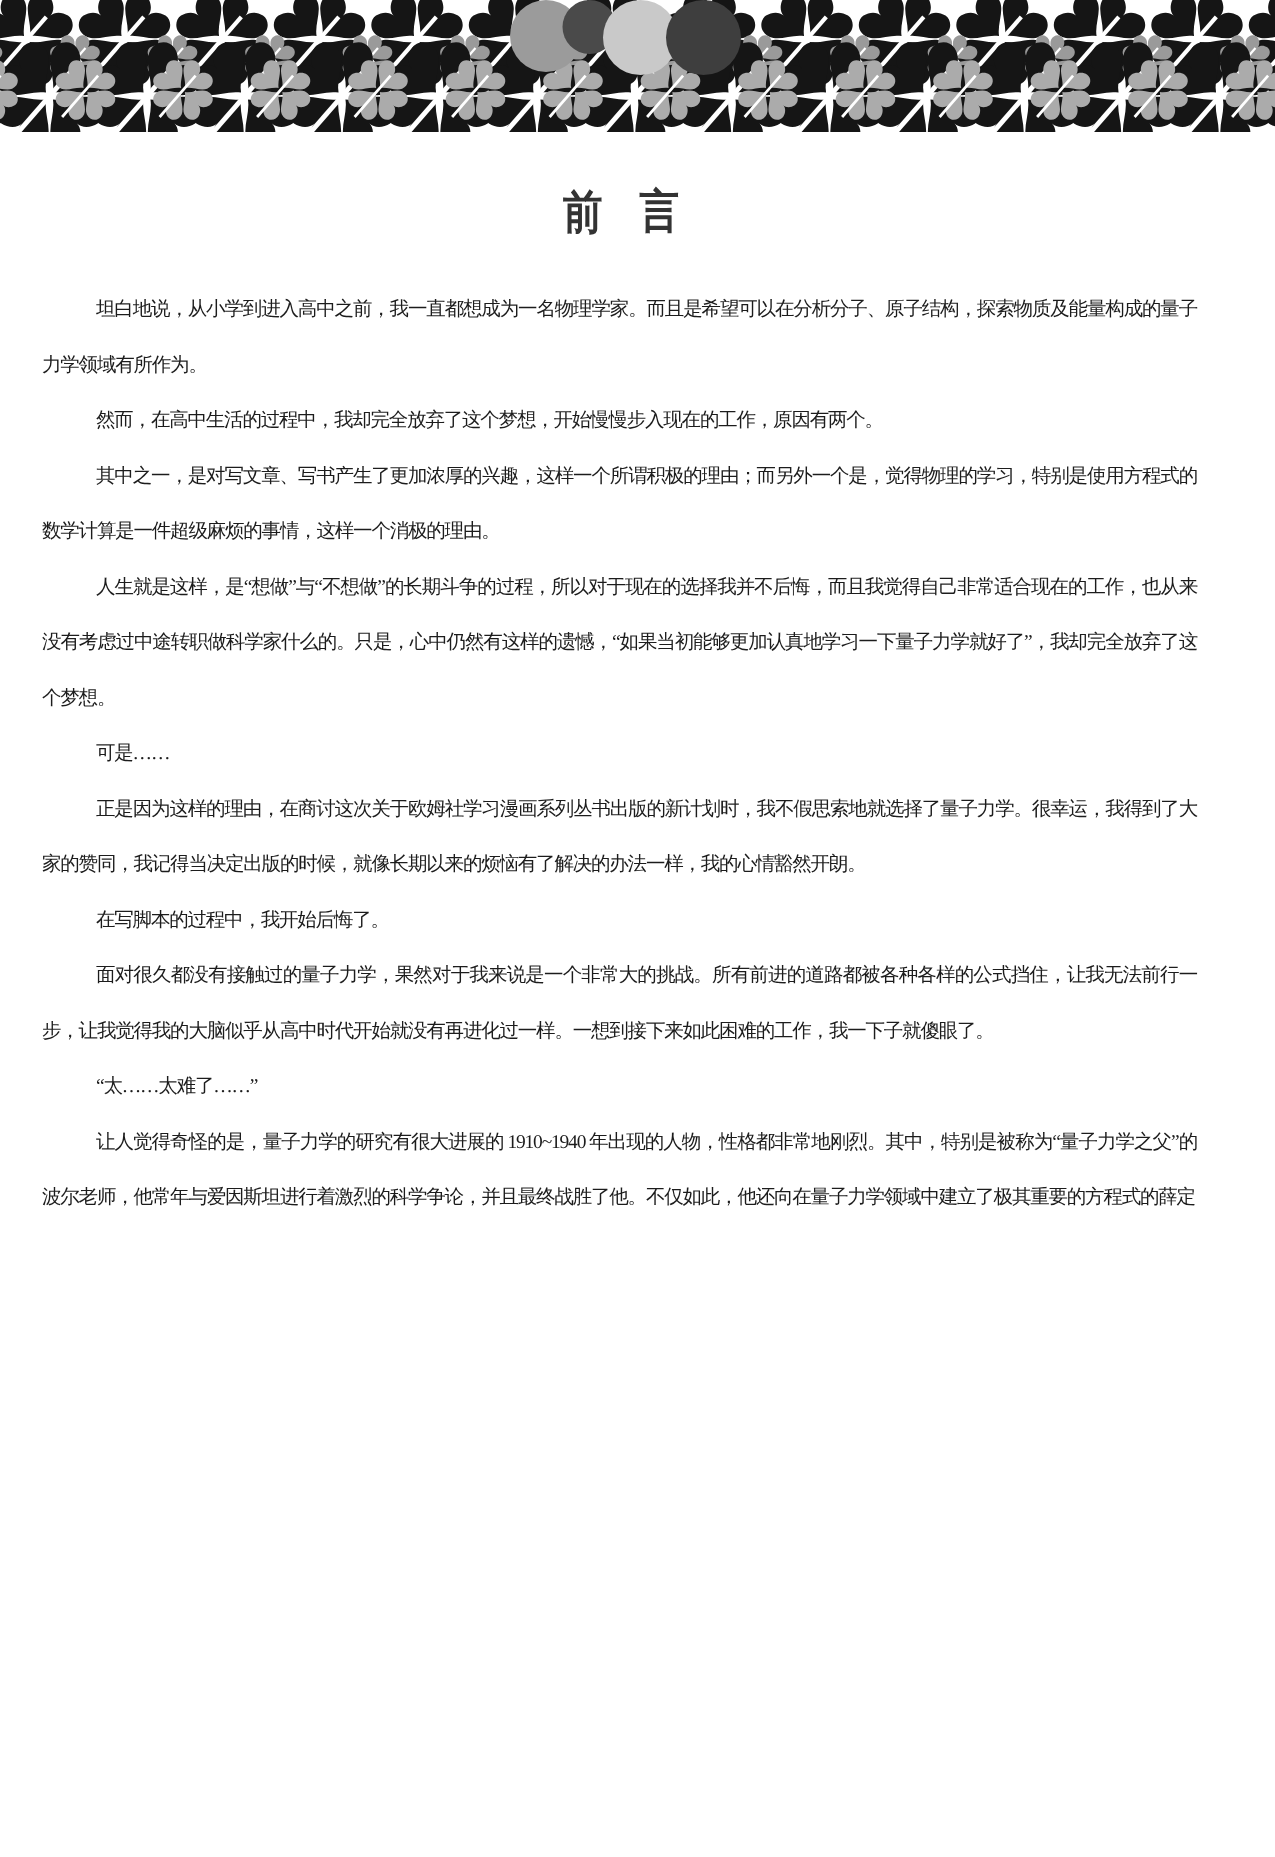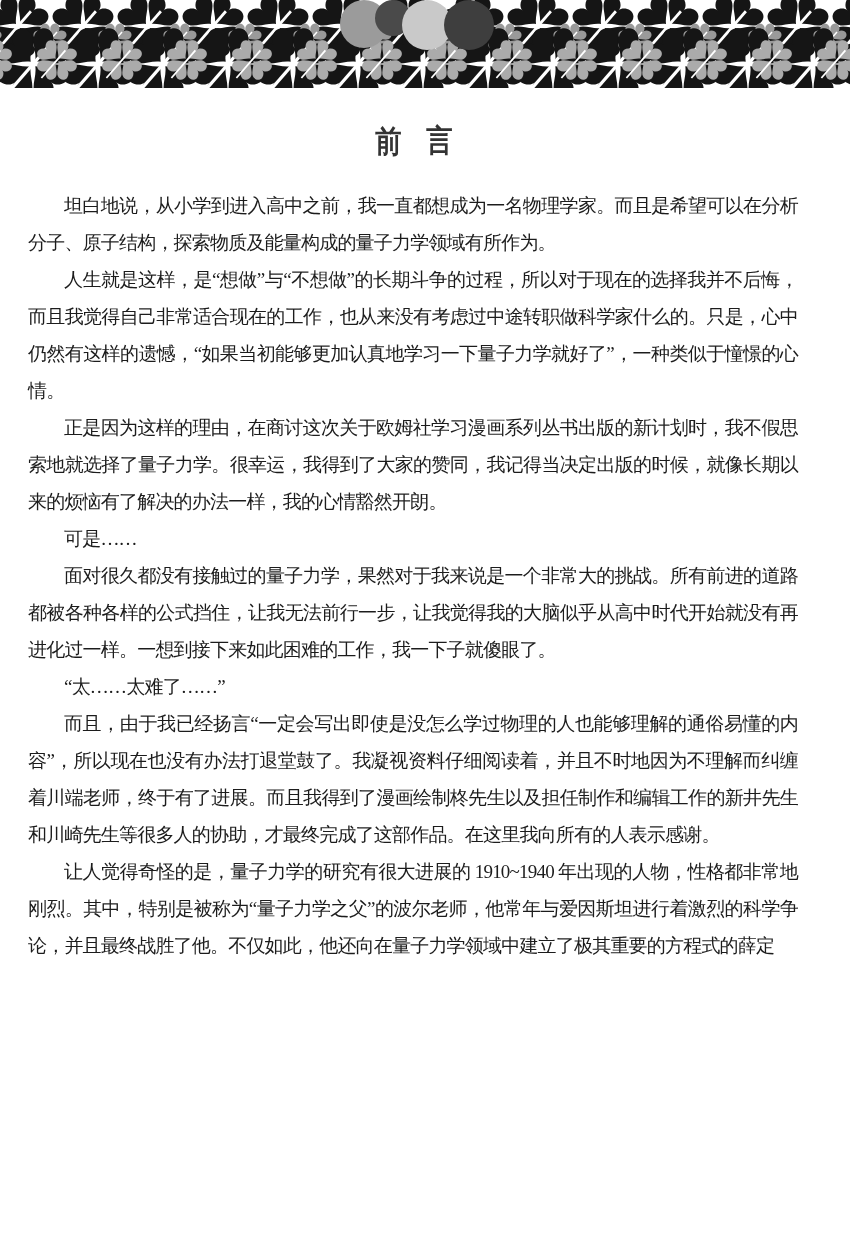--- a/index.html
+++ b/index.html
@@ -48,21 +48,21 @@
   .char1 { left: 373px; top: 121px; }
   .char2 { left: 424px; top: 120px; }
   main {
     position: absolute; top: 187px; left: 28px;
     width: 770px;
     color: var(--text-color, #1c1c1c);
     font-family: "Liberation Serif", "DejaVu Serif", serif;
   }
   main p {
     margin: 0;
-    font-size: 19px;
+    font-size: 13px;
     line-height: 37px;
     letter-spacing: -0.8px;
     text-align: justify;
     text-indent: 36px;
   }
 </style>
 </head>
 <body>
 
 <div class="page">
@@ -148,22 +148,24 @@
     <span class="circle c1"></span>
     <span class="circle c2"></span>
     <span class="circle c3"></span>
     <span class="circle c4"></span>
     <span class="title-char char1">前</span>
     <span class="title-char char2">言</span>
   </div>
 
   <main>
       <p>坦白地说，从小学到进入高中之前，我一直都想成为一名物理学家。而且是希望可以在分析分子、原子结构，探索物质及能量构成的量子力学领域有所作为。</p>
-      <p>人生就是这样，是“想做”与“不想做”的长期斗争的过程，所以对于现在的选择我并不后悔，而且我觉得自己非常适合现在的工作，也从来没有考虑过中途转职做科学家什么的。只是，心中仍然有这样的遗憾，“如果当初能够更加认真地学习一下量子力学就好了”，一种类似于憧憬的心情。</p>
+      <p>然而，在高中生活的过程中，我却完全放弃了这个梦想，开始慢慢步入现在的工作，原因有两个。</p>
+      <p>其中之一，是对写文章、写书产生了更加浓厚的兴趣，这样一个所谓积极的理由；而另外一个是，觉得物理的学习，特别是使用方程式的数学计算是一件超级麻烦的事情，这样一个消极的理由。</p>
+      <p>人生就是这样，是“想做”与“不想做”的长期斗争的过程，所以对于现在的选择我并不后悔，而且我觉得自己非常适合现在的工作，也从来没有考虑过中途转职做科学家什么的。只是，心中仍然有这样的遗憾，“如果当初能够更加认真地学习一下量子力学就好了”，我却完全放弃了这个梦想。</p>
+      <p>可是……</p>
       <p>正是因为这样的理由，在商讨这次关于欧姆社学习漫画系列丛书出版的新计划时，我不假思索地就选择了量子力学。很幸运，我得到了大家的赞同，我记得当决定出版的时候，就像长期以来的烦恼有了解决的办法一样，我的心情豁然开朗。</p>
-      <p>可是……</p>
+      <p>在写脚本的过程中，我开始后悔了。</p>
       <p>面对很久都没有接触过的量子力学，果然对于我来说是一个非常大的挑战。所有前进的道路都被各种各样的公式挡住，让我无法前行一步，让我觉得我的大脑似乎从高中时代开始就没有再进化过一样。一想到接下来如此困难的工作，我一下子就傻眼了。</p>
       <p>“太……太难了……”</p>
-      <p>而且，由于我已经扬言“一定会写出即使是没怎么学过物理的人也能够理解的通俗易懂的内容”，所以现在也没有办法打退堂鼓了。我凝视资料仔细阅读着，并且不时地因为不理解而纠缠着川端老师，终于有了进展。而且我得到了漫画绘制柊先生以及担任制作和编辑工作的新井先生和川崎先生等很多人的协助，才最终完成了这部作品。在这里我向所有的人表示感谢。</p>
       <p>让人觉得奇怪的是，量子力学的研究有很大进展的 1910~1940 年出现的人物，性格都非常地刚烈。其中，特别是被称为“量子力学之父”的波尔老师，他常年与爱因斯坦进行着激烈的科学争论，并且最终战胜了他。不仅如此，他还向在量子力学领域中建立了极其重要的方程式的薛定</p>
     </main>
 
 </div>
 
 </body></html>

